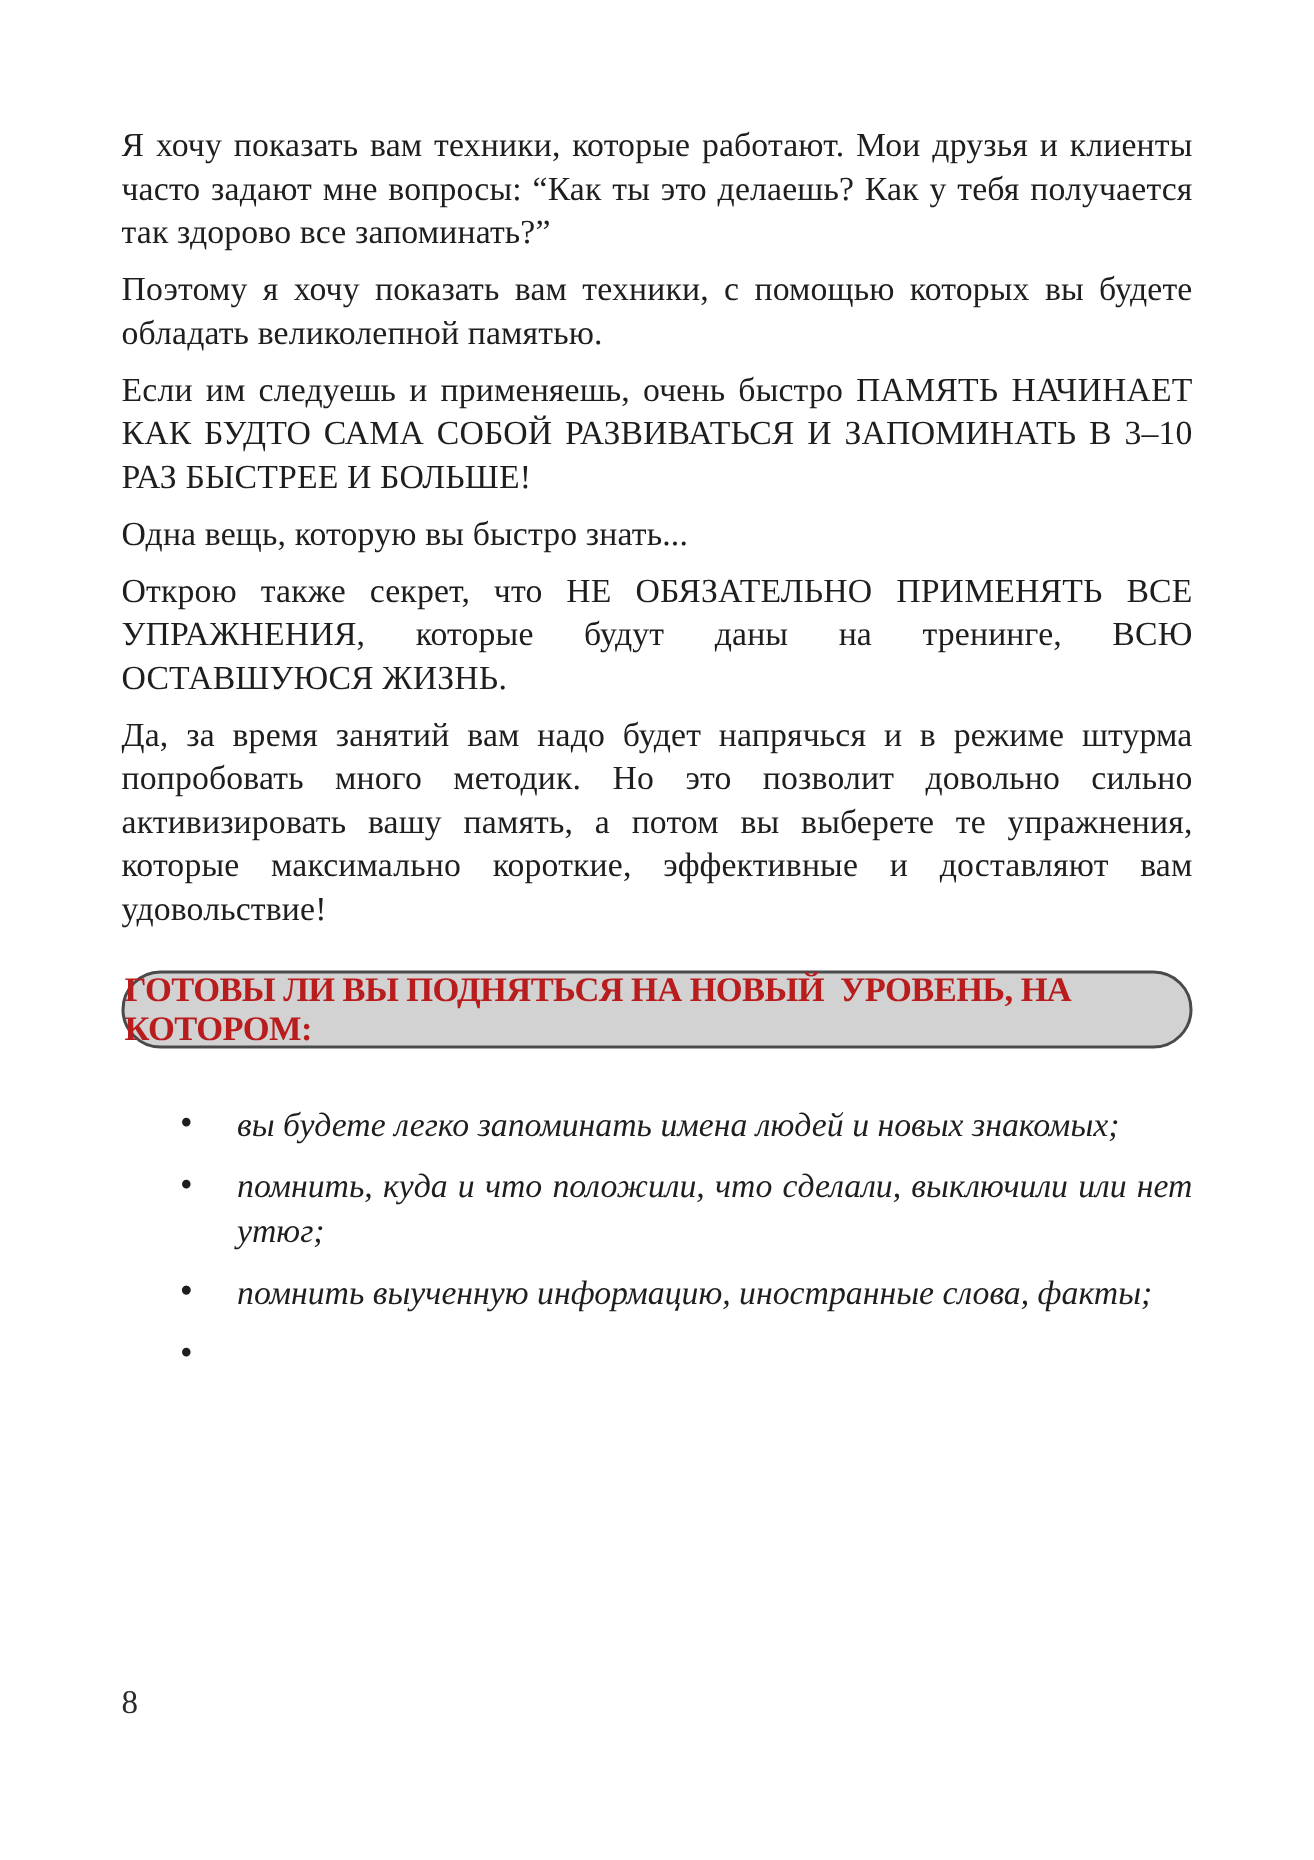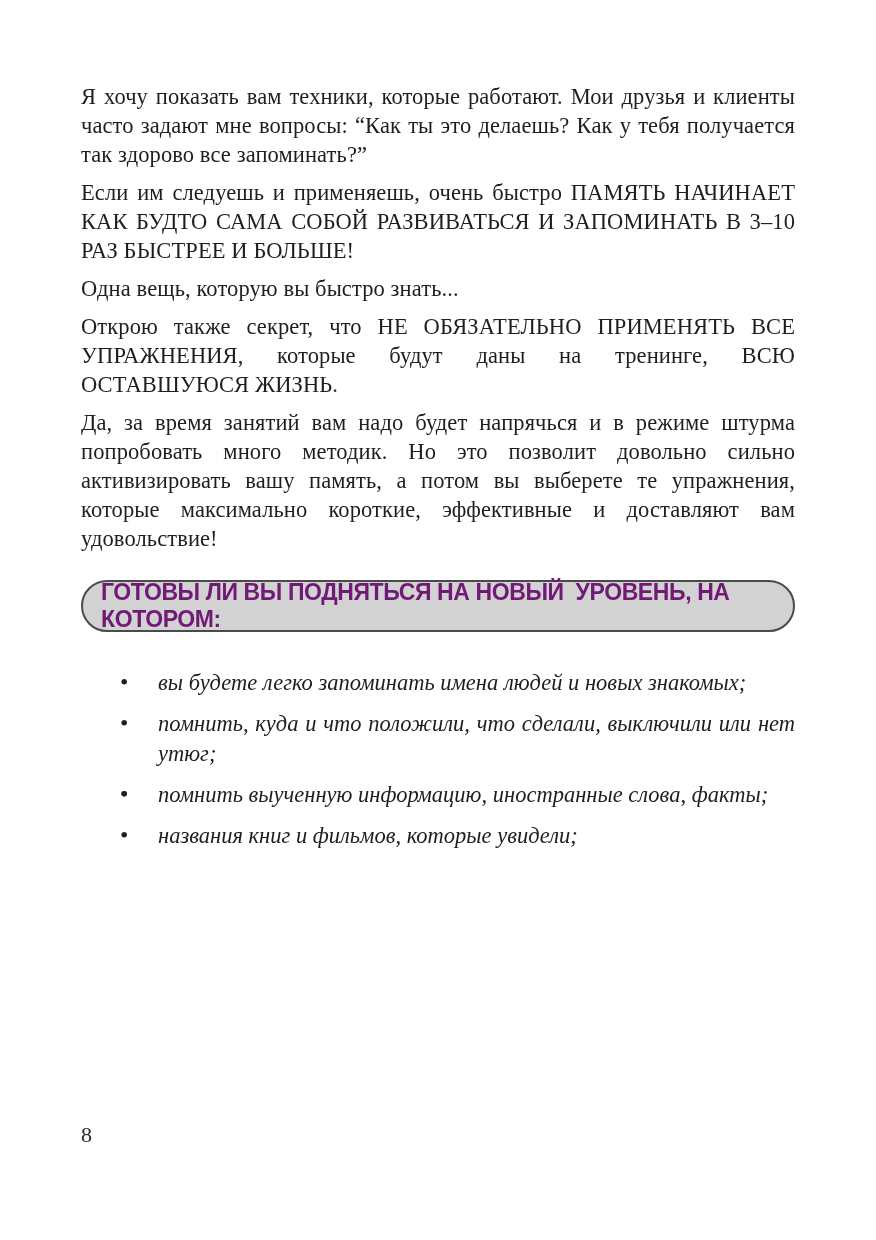--- a/index.html
+++ b/index.html
@@ -32,27 +32,26 @@
     height: 52px;
     box-sizing: border-box;
     background: #d2d2d2;
     border: 2px solid #4a4a4a;
     border-radius: 27px;
     display: flex;
     align-items: center;
     justify-content: center;
   }
   .heading-pill span {
-    font-family: Liberation Sans, sans-serif;
+    font-family: Liberation Serif, serif;
     font-weight: bold;
     font-size: 23px;
     letter-spacing: -0.4px;
-    color: #701a75;
+    color: #b91c1c;
     white-space: pre-wrap;
-    margin-left: 18px;
   }
   ul.bullets {
     list-style: none;
     margin: 36px 0 0 0;
     padding: 0;
   }
   ul.bullets li {
     position: relative;
     padding-left: 77px;
     margin-bottom: 11px;
@@ -76,20 +75,21 @@
     color: #2a2a2a;
   }
 </style>
 </head>
 <body>
 
 <div class="page">
   <main class="content">
 
     <p class="body-par">Я хочу показать вам техники, которые работают. Мои друзья и клиенты часто задают мне вопросы: “Как ты это делаешь? Как у тебя получается так здорово все запоминать?”</p>
+    <p class="body-par">Поэтому я хочу показать вам техники, с помощью которых вы будете обладать великолепной памятью.</p>
     <p class="body-par">Если им следуешь и применяешь, очень быстро ПАМЯТЬ НАЧИНАЕТ КАК БУДТО САМА СОБОЙ РАЗВИВАТЬСЯ И ЗАПОМИНАТЬ В 3–10 РАЗ БЫСТРЕЕ И БОЛЬШЕ!</p>
     <p class="body-par">Одна вещь, которую вы быстро знать...</p>
     <p class="body-par">Открою также секрет, что НЕ ОБЯЗАТЕЛЬНО ПРИМЕНЯТЬ ВСЕ УПРАЖНЕНИЯ, которые будут даны на тренинге, ВСЮ ОСТАВШУЮСЯ ЖИЗНЬ.</p>
     <p class="body-par">Да, за время занятий вам надо будет напрячься и в режиме штурма попробовать много методик. Но это позволит довольно сильно активизировать вашу память, а потом вы выберете те упражнения, которые максимально короткие, эффективные и доставляют вам удовольствие!</p>
 
     <div class="heading-pill">
       <span>ГОТОВЫ ЛИ ВЫ ПОДНЯТЬСЯ НА НОВЫЙ  УРОВЕНЬ, НА КОТОРОМ:</span>
     </div>
 
     <ul class="bullets">
@@ -103,19 +103,18 @@
       </li>
       <li>
         <span class="dot">•</span>
       </li>
       <li>
         <span class="dot">•</span>
         <span>помнить выученную информацию, иностранные слова, факты;</span>
       </li>
       <li>
         <span class="dot">•</span>
-        <span>названия книг и фильмов, которые увидели;</span>
       </li>
     </ul>
   </main>
 
   <div class="page-number">8</div>
 </div>
 
 </body></html>

